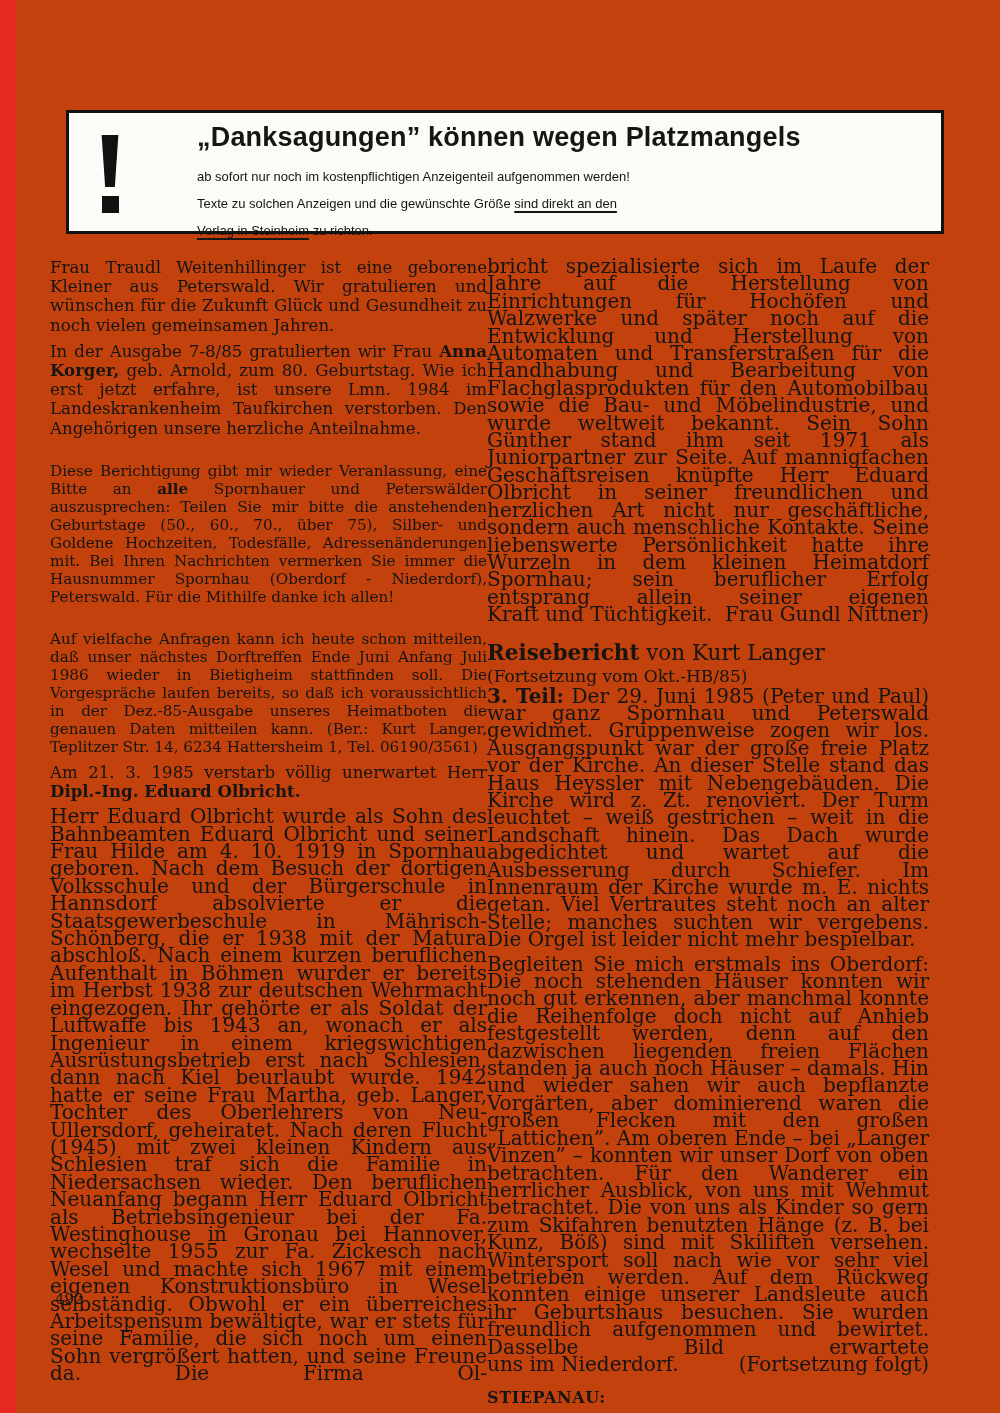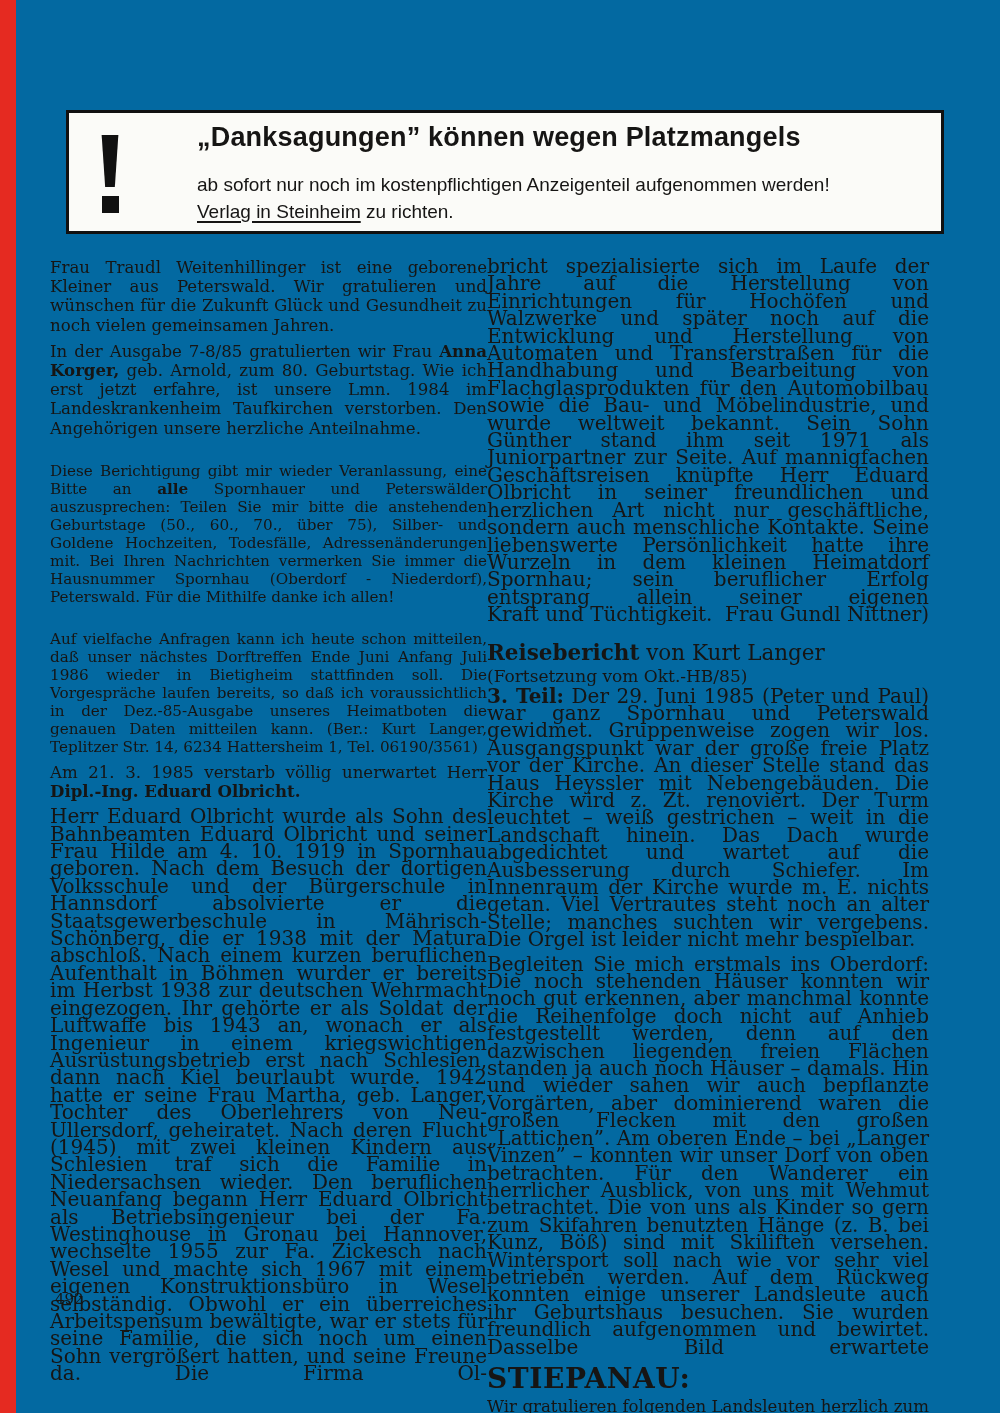--- a/index.html
+++ b/index.html
@@ -1,20 +1,20 @@
 <!DOCTYPE html>
 <html lang="de"><head>
 <meta charset="utf-8">
 <style>
   html,body{margin:0;padding:0;background:#888;}
   .sheet{
     position:relative;
     width:1000px;height:1413px;
     margin:0 auto;
-    background:#0369a1;
+    background:#c2410c;
     color:#161514;
     overflow:hidden;
     font-family:"DejaVu Serif", serif;
   }
   
   .red-bar{position:absolute;left:0;top:0;width:16px;height:1413px;}
 
   
   .notice{
     position:absolute;left:66px;top:110px;width:872px;height:118px;
@@ -26,21 +26,21 @@
   .excl .bar{
     width:22px;height:52px;background:#111;margin:0 auto;
     clip-path:polygon(12% 0,88% 0,72% 100%,28% 100%);
   }
   .excl .dot{width:17px;height:17px;background:#111;margin:9px auto 0 auto;}
   .notice-heading{
     position:absolute;left:128px;top:9px;
     font-size:27px;font-weight:bold;letter-spacing:.2px;
     white-space:nowrap;
   }
-  .notice-lines{position:absolute;left:128px;top:58px;font-size:19px;line-height:27px;}
+  .notice-lines{position:absolute;left:128px;top:50px;font-size:13px;line-height:27px;}
   .notice-line{white-space:nowrap;}
   .u{text-decoration:underline;text-decoration-thickness:2px;text-underline-offset:3px;}
   .b{font-weight:bold;}
 
   
   .body{
     position:absolute;left:50px;top:258px;width:897px;
     display:flex;
   }
   .col{width:437px;}
@@ -51,21 +51,21 @@
     hyphens:auto;-webkit-hyphens:auto;
   }
   .p-lg{font-size:16.6px;line-height:19.2px;}
   .p-sm{font-size:15.2px;line-height:18px;margin-top:24px;}
   .p-md{font-size:20px;line-height:17.4px;}
   .fill{text-align-last:justify;margin-bottom:0;}
   .split{display:flex;justify-content:space-between;text-align:left;margin:0 0 9px 0;}
   .split.p-md{margin-bottom:12px;}
   .h-section{font-size:21.5px;line-height:25px;text-align:left;margin:16px 0 1px 0;}
   .sub{font-size:17px;line-height:20px;text-align:left;margin:0 0 2px 0;}
-  .h-caps{font-size:28px;line-height:25px;font-weight:bold;letter-spacing:.6px;text-align:left;margin:10px 0 6px 0;}
+  .h-caps{font-size:16px;line-height:25px;font-weight:bold;letter-spacing:.6px;text-align:left;margin:10px 0 6px 0;}
   .tail{text-align:right;}
 
   .pageno{
     position:absolute;left:55px;top:1290px;
     font-size:15px;
   }
 </style>
 </head>
 <body>
 
@@ -74,20 +74,21 @@
   <div class="red-bar" style="background: rgb(229, 42, 33);"></div>
 
   <div class="notice">
     <div class="excl">
       <div class="bar"></div>
       <div class="dot"></div>
     </div>
     <div class="notice-heading">„Danksagungen” können wegen Platzmangels</div>
     <div class="notice-lines" id="notice-lines">
         <div class="notice-line"><span>ab sofort nur noch im kostenpflichtigen Anzeigenteil aufgenommen werden!</span></div>
+        <div class="notice-line"><span>Texte zu solchen Anzeigen und die gewünschte Größe </span><span class="u">sind direkt an den</span></div>
         <div class="notice-line"><span class="u">Verlag in Steinheim</span><span> zu richten.</span></div>
       </div>
   </div>
 
   <div class="body">
     <div class="col" id="col-left">
         <div class="blk p-lg"><span>Frau Traudl Weitenhillinger ist eine geborene Kleiner aus Peterswald. Wir gratulieren und wünschen für die Zukunft Glück und Gesundheit zu noch vielen gemeinsamen Jahren.</span></div>
         <div class="blk p-lg"><span>In der Ausgabe 7-8/85 gratulierten wir Frau </span><span class="b">Anna Korger,</span><span> geb. Arnold, zum 80. Geburtstag. Wie ich erst jetzt erfahre, ist unsere Lmn. 1984 im Landeskrankenheim Taufkirchen verstorben. Den Angehörigen unsere herzliche Anteilnahme.</span></div>
         <div class="blk p-sm"><span>Diese Berichtigung gibt mir wieder Veranlassung, eine Bitte an </span><span class="b">alle</span><span> Spornhauer und Peterswälder auszusprechen: Teilen Sie mir bitte die anstehenden Geburtstage (50., 60., 70., über 75), Silber- und Goldene Hochzeiten, Todesfälle, Adressenänderungen mit. Bei Ihren Nachrichten vermerken Sie immer die Hausnummer Spornhau (Oberdorf - Niederdorf), Peterswald. Für die Mithilfe danke ich allen!</span></div>
         <div class="blk p-sm"><span>Auf vielfache Anfragen kann ich heute schon mitteilen, daß unser nächstes Dorftreffen Ende Juni Anfang Juli 1986 wieder in Bietigheim stattfinden soll. Die Vorgespräche laufen bereits, so daß ich voraussichtlich in der Dez.-85-Ausgabe unseres Heimatboten die genauen Daten mitteilen kann. (Ber.: Kurt Langer, Teplitzer Str. 14, 6234 Hattersheim 1, Tel. 06190/3561)</span></div>
@@ -97,20 +98,24 @@
     <div class="col col-right" id="col-right">
         <div class="blk p-md fill"><span>bricht spezialisierte sich im Laufe der Jahre auf die Herstellung von Einrichtungen für Hochöfen und Walzwerke und später noch auf die Entwicklung und Herstellung von Automaten und Transferstraßen für die Handhabung und Bearbeitung von Flachglasprodukten für den Automobilbau sowie die Bau- und Möbelindustrie, und wurde weltweit bekannt. Sein Sohn Günther stand ihm seit 1971 als Juniorpartner zur Seite. Auf mannigfachen Geschäftsreisen knüpfte Herr Eduard Olbricht in seiner freundlichen und herzlichen Art nicht nur geschäftliche, sondern auch menschliche Kontakte. Seine liebenswerte Persönlichkeit hatte ihre Wurzeln in dem kleinen Heimatdorf Spornhau; sein beruflicher Erfolg entsprang allein seiner eigenen</span></div>
         <div class="blk split p-md">
           <span>Kraft und Tüchtigkeit.</span>
           <span class="tail">Frau Gundl Nittner)</span>
         </div>
         <div class="blk h-section"><span class="b">Reisebericht</span><span> von Kurt Langer</span></div>
         <div class="blk sub"><span>(Fortsetzung vom Okt.-HB/85)</span></div>
         <div class="blk p-md"><span class="b">3. Teil:</span><span> Der 29. Juni 1985 (Peter und Paul) war ganz Spornhau und Peterswald gewidmet. Gruppenweise zogen wir los. Ausgangspunkt war der große freie Platz vor der Kirche. An dieser Stelle stand das Haus Heyssler mit Nebengebäuden. Die Kirche wird z. Zt. renoviert. Der Turm leuchtet – weiß gestrichen – weit in die Landschaft hinein. Das Dach wurde abgedichtet und wartet auf die Ausbesserung durch Schiefer. Im Innenraum der Kirche wurde m. E. nichts getan. Viel Vertrautes steht noch an alter Stelle; manches suchten wir vergebens. Die Orgel ist leider nicht mehr bespielbar.</span></div>
         <div class="blk p-md fill"><span>Begleiten Sie mich erstmals ins Oberdorf: Die noch stehenden Häuser konnten wir noch gut erkennen, aber manchmal konnte die Reihenfolge doch nicht auf Anhieb festgestellt werden, denn auf den dazwischen liegenden freien Flächen standen ja auch noch Häuser – damals. Hin und wieder sahen wir auch bepflanzte Vorgärten, aber dominierend waren die großen Flecken mit den großen „Lattichen”. Am oberen Ende – bei „Langer Vinzen” – konnten wir unser Dorf von oben betrachten. Für den Wanderer ein herrlicher Ausblick, von uns mit Wehmut betrachtet. Die von uns als Kinder so gern zum Skifahren benutzten Hänge (z. B. bei Kunz, Böß) sind mit Skiliften versehen. Wintersport soll nach wie vor sehr viel betrieben werden. Auf dem Rückweg konnten einige unserer Landsleute auch ihr Geburtshaus besuchen. Sie wurden freundlich aufgenommen und bewirtet. Dasselbe Bild erwartete</span></div>
+        <div class="blk split p-md">
+          <span>uns im Niederdorf.</span>
+          <span class="tail">(Fortsetzung folgt)</span>
+        </div>
         <div class="blk h-caps"><span>STIEPANAU:</span></div>
         <div class="blk p-lg"><span>Wir gratulieren folgenden Landsleuten herzlich zum Geburtstag: Am 27. 11. kann Herr </span><span class="b">Rudolf Schöbel</span><span> auf 55 Jahre zurückschauen.</span></div>
       </div>
   </div>
 
   <div class="pageno">492</div>
 
 </div>
 
 </body></html>

